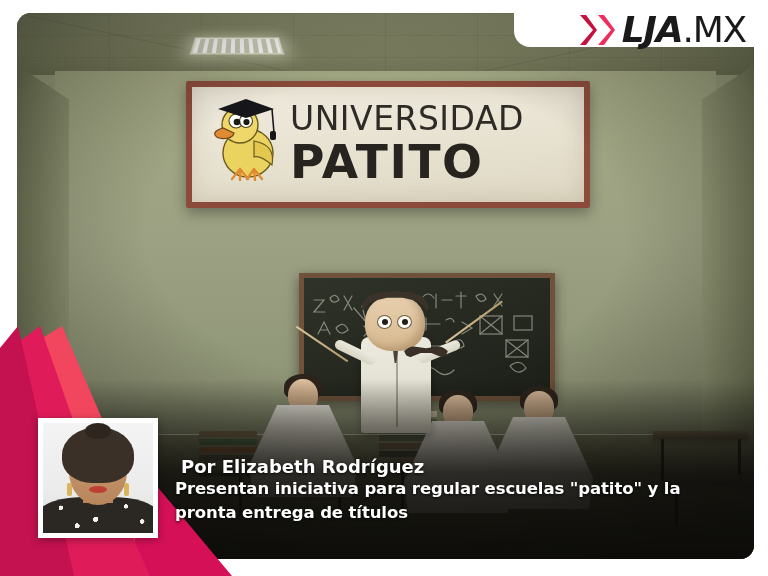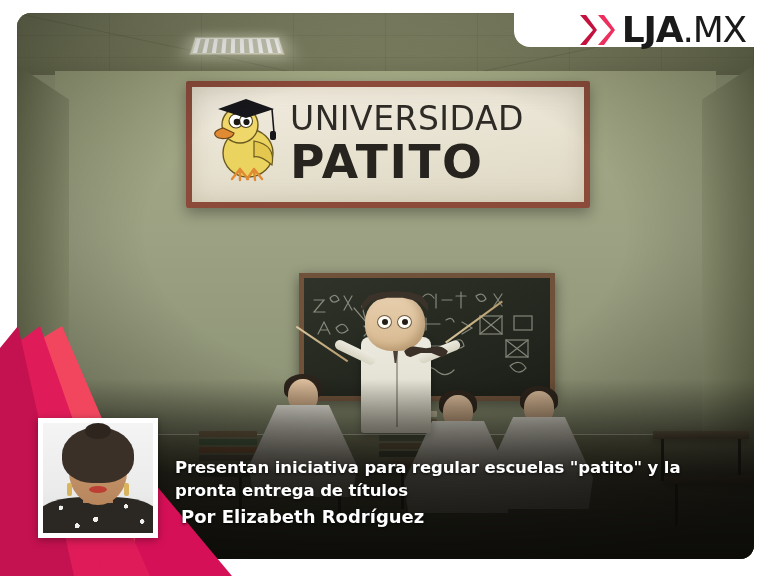--- a/index.html
+++ b/index.html
@@ -421,21 +421,21 @@
   #logo-chevrons { display: flex; align-items: center; gap: 1px; }
   .chev { width: 17px; height: 30px; }
   #logo-wordmark {
     font-family: "DejaVu Sans", sans-serif;
     font-size: 36px;
     line-height: 1;
     letter-spacing: -1.2px;
     color: #1a1a1a;
     white-space: nowrap;
   }
-  #logo-wordmark .lja { font-weight: bold; }
+  #logo-wordmark .lja { font-weight: bold; font-style: italic; }
   #logo-wordmark .mx  { font-weight: normal; }
 
   
   #logo-notch {
     position: absolute;
     right: 0; top: 0;
     width: 254px; height: 47px;
     background: #ffffff;
     border-bottom-left-radius: 16px;
     z-index: 4;
@@ -631,17 +631,17 @@
         <div class="av-lips"></div>
         <div class="av-earring l"></div>
         <div class="av-earring r"></div>
       </div>
       <div class="av-hair"></div>
       <div class="av-bun"></div>
     </div>
   </div>
 
   <div id="caption">
+    <p id="caption-byline">Por Elizabeth Rodríguez</p>
     <p id="caption-title">Presentan iniciativa para regular escuelas "patito" y la pronta entrega de títulos</p>
-    <p id="caption-byline">Por Elizabeth Rodríguez</p>
   </div>
 
 </div>
 
 </body></html>

